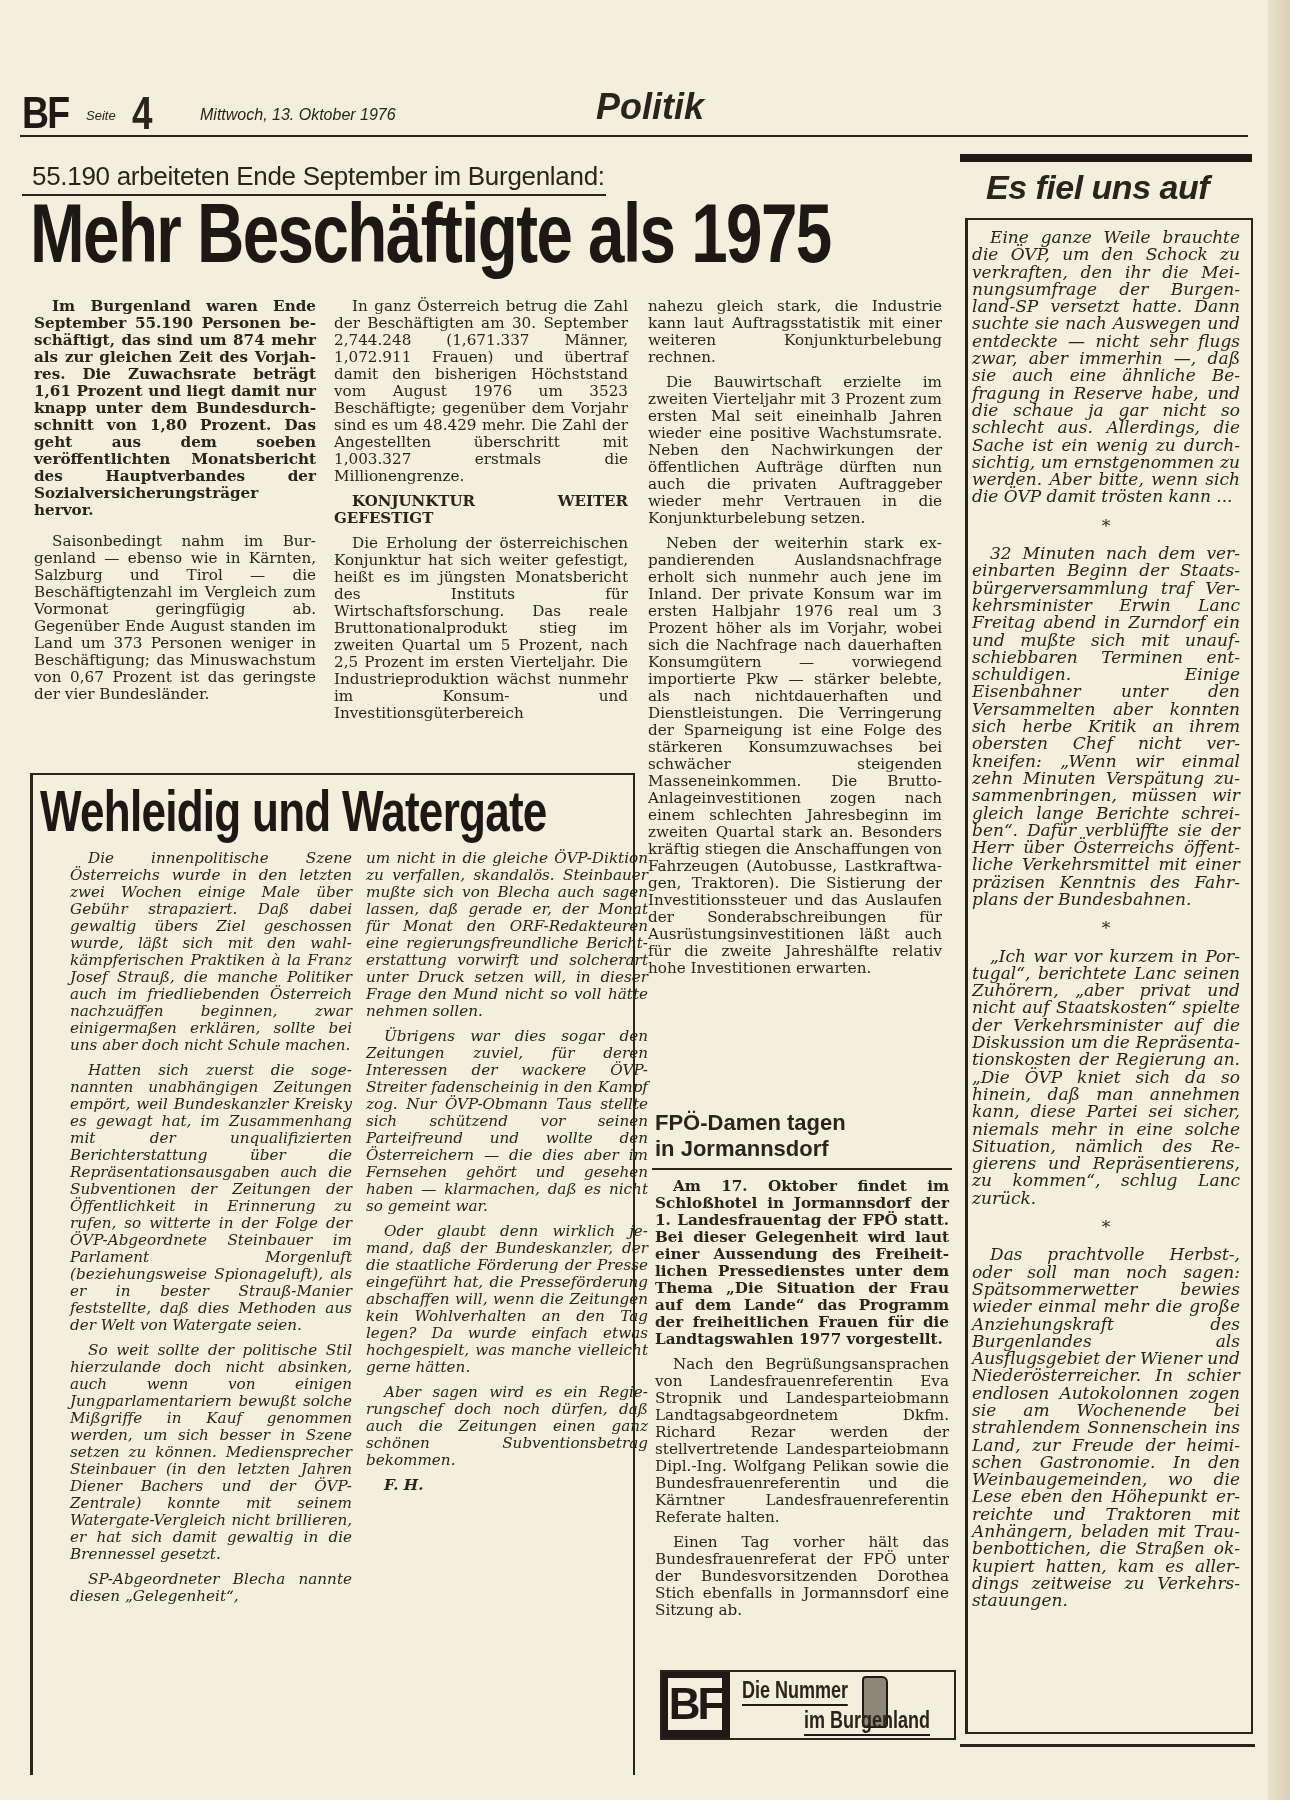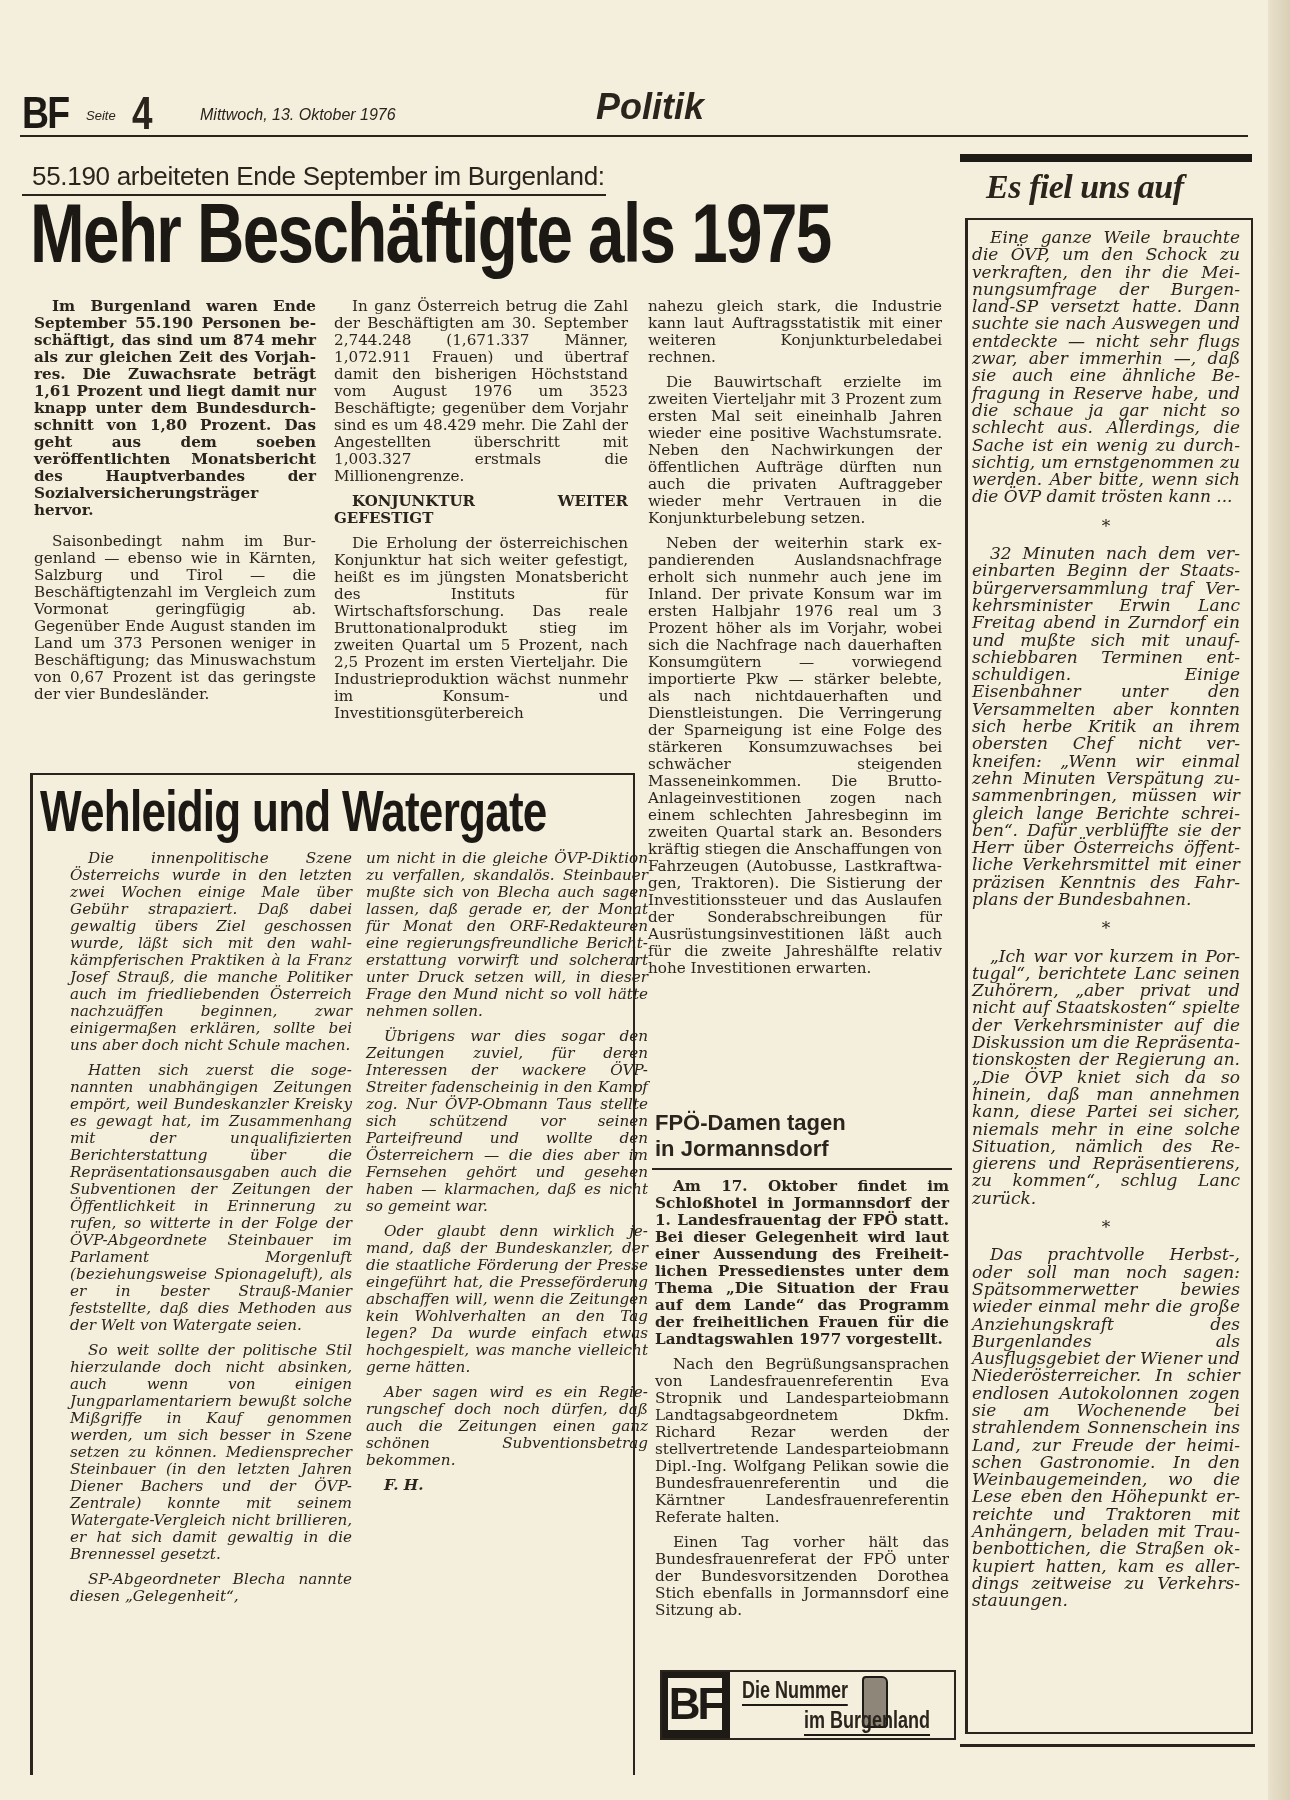--- a/index.html
+++ b/index.html
@@ -45,21 +45,21 @@
   
   .ad { position: absolute; left: 660px; top: 1670px; width: 292px; height: 66px; border: 2px solid #2a241c; background: #f4eedd; }
   .ad .adbf { position: absolute; left: 0; top: 0; width: 68px; height: 66px; background: #1e1b17; }
   .ad .adbf span { position: absolute; left: 6px; top: 6px; width: 54px; height: 52px; background: #f4eedd; font-family: "Liberation Sans", sans-serif; font-weight: bold; font-size: 44px; line-height: 52px; text-align: center; color: #1e1b17; letter-spacing: -3px; }
   .ad .l1 { position: absolute; left: 80px; top: 4px; font-family: "Liberation Sans", sans-serif; font-weight: bold; font-size: 24px; transform: scaleX(0.75); transform-origin: left; white-space: nowrap; border-bottom: 2px solid #1e1b17; }
   .ad .l2 { position: absolute; left: 142px; top: 34px; font-family: "Liberation Sans", sans-serif; font-weight: bold; font-size: 24px; transform: scaleX(0.75); transform-origin: left; white-space: nowrap; border-bottom: 2px solid #1e1b17; }
   .ad .one { position: absolute; left: 200px; top: 4px; width: 22px; height: 48px; background: #8d8679; border: 2px solid #1e1b17; border-radius: 4px 6px 4px 4px; }
 
   
   .rc-bar { position: absolute; left: 960px; top: 154px; width: 292px; height: 8px; background: #1e1b17; }
-  .rc-title { position: absolute; left: 986px; top: 168px; font-family: Liberation Serif, serif; font-style: italic; font-weight: bold; font-size: 34px; letter-spacing: -0.5px; }
+  .rc-title { position: absolute; left: 986px; top: 168px; font-family: Liberation Sans, sans-serif; font-style: italic; font-weight: bold; font-size: 34px; letter-spacing: -0.5px; }
   .rc-box { position: absolute; left: 965px; top: 218px; width: 283px; height: 1512px; border: 2px solid #2a241c; border-left-width: 3px; }
   .rc-text { position: absolute; left: 972px; top: 229px; width: 268px; font-style: italic; font-size: 17px; line-height: 17.3px; text-align: justify; }
   .rc-text p { margin: 0; text-indent: 18px; }
   .star { text-align: center; margin: 12px 0 10px 0 !important; text-indent: 0 !important; font-style: normal; }
   .bottom-rule { position: absolute; left: 960px; top: 1744px; width: 295px; height: 3px; background: #2a241c; }
 </style>
 </head>
 <body>
 
 <div class="page">
@@ -83,21 +83,21 @@
     <p style="margin-top:14px;">Saisonbedingt nahm im Bur­genland — ebenso wie in Kärn­ten, Salzburg und Tirol — die Beschäftigtenzahl im Vergleich zum Vormonat geringfügig ab. Gegenüber Ende August standen im Land um 373 Personen weni­ger in Beschäftigung; das Minus­wachstum von 0,67 Prozent ist das geringste der vier Bundes­länder.</p>
   </div>
 
   <div class="col" style="left:334px; top:298px; width:294px;">
     <p>In ganz Österreich betrug die Zahl der Beschäftigten am 30. September 2,744.248 (1,671.337 Männer, 1,072.911 Frauen) und übertraf damit den bisherigen Höchststand vom August 1976 um 3523 Beschäftigte; gegenüber dem Vorjahr sind es um 48.429 mehr. Die Zahl der Angestellten über­schritt mit 1,003.327 erstmals die Millionengrenze.</p>
     <p class="subhead">KONJUNKTUR WEITER GEFESTIGT</p>
     <p>Die Erholung der österreichi­schen Konjunktur hat sich weiter gefestigt, heißt es im jüngsten Monatsbericht des Instituts für Wirtschaftsforschung. Das reale Bruttonationalprodukt stieg im zweiten Quartal um 5 Prozent, nach 2,5 Prozent im ersten Vier­teljahr. Die Industrieproduktion wächst nunmehr im Konsum- und Investitionsgüterbereich</p>
   </div>
 
   <div class="col" style="left:648px; top:298px; width:294px;">
-    <p class="noind">nahezu gleich stark, die Industrie kann laut Auftragsstatistik mit einer weiteren Konjunkturbele­dabei rechnen.</p>
+    <p class="noind">nahezu gleich stark, die Industrie kann laut Auftragsstatistik mit einer weiteren Konjunkturbele­bung rechnen.</p>
     <p>Die Bauwirtschaft erzielte im zweiten Vierteljahr mit 3 Prozent zum ersten Mal seit eineinhalb Jahren wieder eine positive Wachstumsrate. Neben den Nachwirkungen der öffentlichen Aufträge dürften nun auch die privaten Auftraggeber wieder mehr Vertrauen in die Konjunk­turbelebung setzen.</p>
     <p>Neben der weiterhin stark ex­pandierenden Auslandsnachfrage erholt sich nunmehr auch jene im Inland. Der private Konsum war im ersten Halbjahr 1976 real um 3 Prozent höher als im Vorjahr, wobei sich die Nach­frage nach dauerhaften Konsum­gütern — vorwiegend importier­te Pkw — stärker belebte, als nach nichtdauerhaften und Dienstleistungen. Die Verringe­rung der Sparneigung ist eine Folge des stärkeren Konsumzu­wachses bei schwächer steigen­den Masseneinkommen. Die Brutto-Anlageinvestitionen zo­gen nach einem schlechten Jah­resbeginn im zweiten Quartal stark an. Besonders kräftig stie­gen die Anschaffungen von Fahr­zeugen (Autobusse, Lastkraftwa­gen, Traktoren). Die Sistierung der Investitionssteuer und das Auslaufen der Sonderabschrei­bungen für Ausrüstungsinvesti­tionen läßt auch für die zweite Jahreshälfte relativ hohe Inve­stitionen erwarten.</p>
   </div>
 
   <div class="wg-box"></div>
   <div class="wg-head">Wehleidig und Watergate</div>
 
   <div class="col ital" style="left:46px; top:850px; width:282px;">
     <p>Die innenpolitische Szene Österreichs wurde in den letzten zwei Wochen einige Male über Gebühr strapaziert. Daß dabei gewaltig übers Ziel geschossen wurde, läßt sich mit den wahl­kämpferischen Praktiken à la Franz Josef Strauß, die manche Politiker auch im friedliebenden Österreich nachzuäffen begin­nen, zwar einigermaßen erklä­ren, sollte bei uns aber doch nicht Schule machen.</p>
     <p>Hatten sich zuerst die soge­nannten unabhängigen Zeitun­gen empört, weil Bundeskanzler Kreisky es gewagt hat, im Zu­sammenhang mit der unqualifi­zierten Berichterstattung über die Repräsentationsausgaben auch die Subventionen der Zei­tungen der Öffentlichkeit in Er­innerung zu rufen, so witterte in der Folge der ÖVP-Abgeordnete Steinbauer im Parlament Mor­genluft (beziehungsweise Spio­nageluft), als er in bester Strauß-Manier feststellte, daß dies Methoden aus der Welt von Watergate seien.</p>

